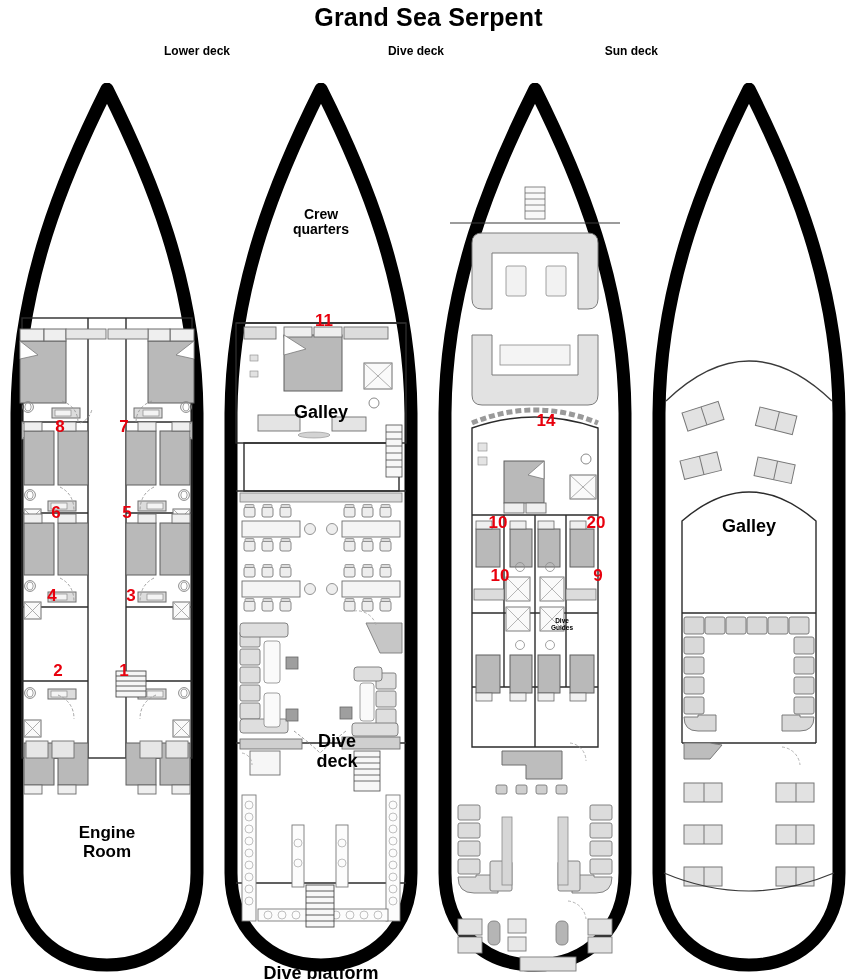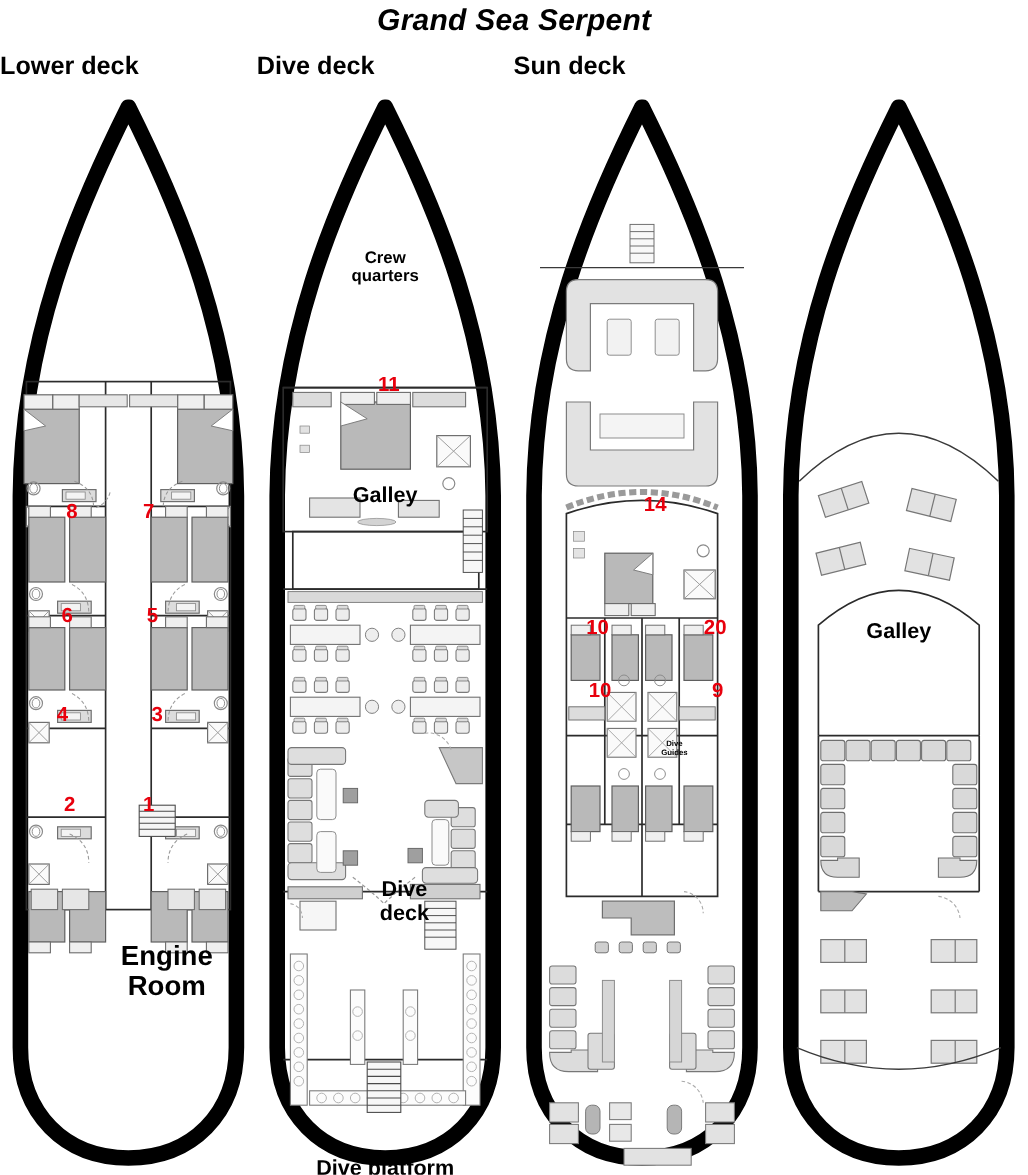--- a/index.html
+++ b/index.html
@@ -5,30 +5,30 @@
 <style>
   html,body{margin:0;padding:0;background:#ffffff;}
   body{
     width:857px;height:979px;position:relative;overflow:hidden;
     font-family:"Liberation Sans","DejaVu Sans",sans-serif;
     color:#000;
   }
   #title{
     position:absolute;top:0;left:0;width:857px;height:34px;
     display:flex;align-items:center;justify-content:center;
-    font-size:25px;font-weight:bold;letter-spacing:.2px;font-style:italic;
+    font-size:25px;font-weight:bold;letter-spacing:.2px;
   }
   .deck-col{position:absolute;top:40px;width:214px;height:939px;}
   .deck-col.c0{left:0;}
   .deck-col.c1{left:214px;}
   .deck-col.c2{left:428px;}
   .deck-col.c3{left:642px;}
   .deck-label{
-    position:absolute;top:4px;left:0;width:214px;text-align:left;
-    font-size:21px;font-weight:bold;
+    position:absolute;top:4px;left:16px;width:214px;text-align:right;
+    font-size:12px;font-weight:bold;
   }
   .hull-wrap{position:absolute;top:43px;left:0;width:214px;height:896px;}
   .hull-wrap svg{display:block;width:214px;height:896px;}
   .room-label{
     position:absolute;text-align:center;font-weight:bold;color:#000;
     line-height:1.1;white-space:pre-line;pointer-events:none;
   }
   .cab-num{
     position:absolute;font-weight:bold;color:#e8000d;
     text-align:center;line-height:1;pointer-events:none;
@@ -181,21 +181,21 @@
 
     <g stroke="#6f6f6f" stroke-width=".9" fill="#e6e6e6">
       <rect x="26" y="658" width="22" height="17"></rect>
           <rect x="52" y="658" width="22" height="17"></rect>
       <rect x="140" y="658" width="22" height="17"></rect>
           <rect x="166" y="658" width="22" height="17"></rect>
     </g>
   </svg>
   </div>
 
-  <div class="room-label" style="left:0;width:214px;top:744px;font-size:23px;padding-left:32px;">Engine
+  <div class="room-label" style="left:0;width:214px;top:784px;font-size:17px;">Engine
 Room</div>
 
   <div class="cab-num" style="left:46px;top:378px;width:28px;font-size:17px;">8</div>
   <div class="cab-num" style="left:110px;top:378px;width:28px;font-size:17px;">7</div>
   <div class="cab-num" style="left:42px;top:464px;width:28px;font-size:17px;">6</div>
   <div class="cab-num" style="left:113px;top:464px;width:28px;font-size:17px;">5</div>
   <div class="cab-num" style="left:38px;top:547px;width:28px;font-size:17px;">4</div>
   <div class="cab-num" style="left:117px;top:547px;width:28px;font-size:17px;">3</div>
   <div class="cab-num" style="left:44px;top:622px;width:28px;font-size:17px;">2</div>
   <div class="cab-num" style="left:110px;top:622px;width:28px;font-size:17px;">1</div>

